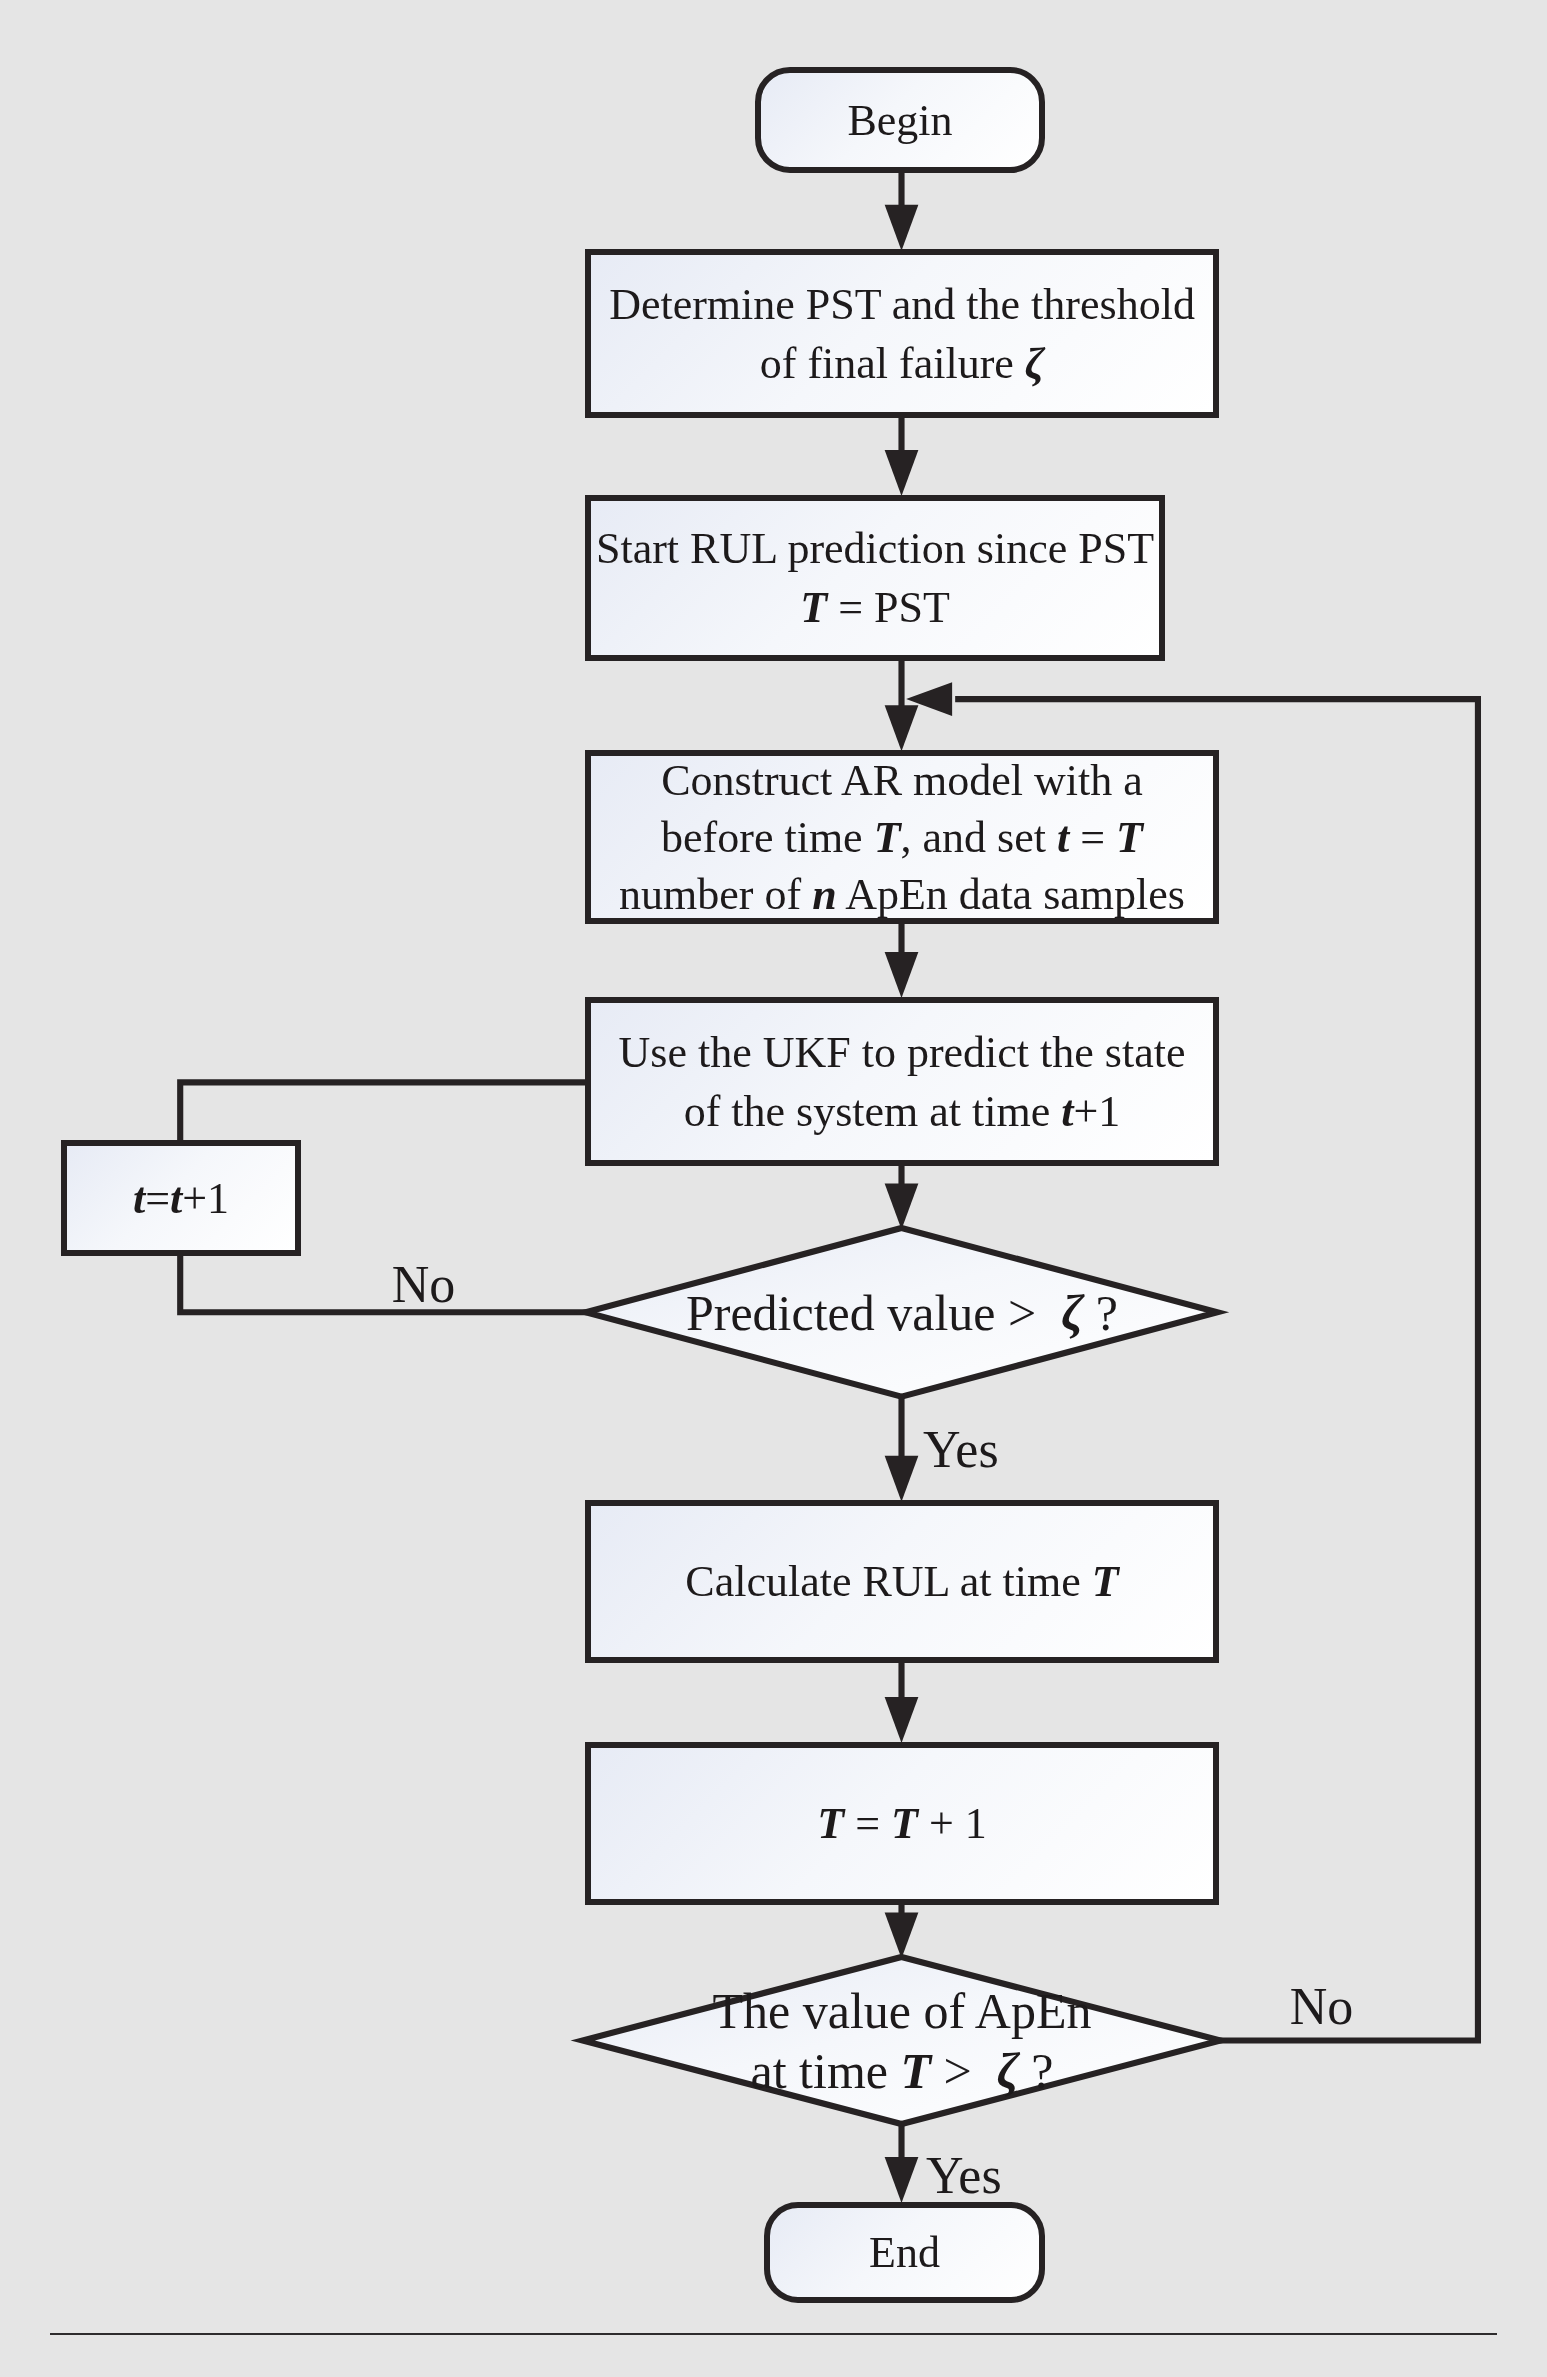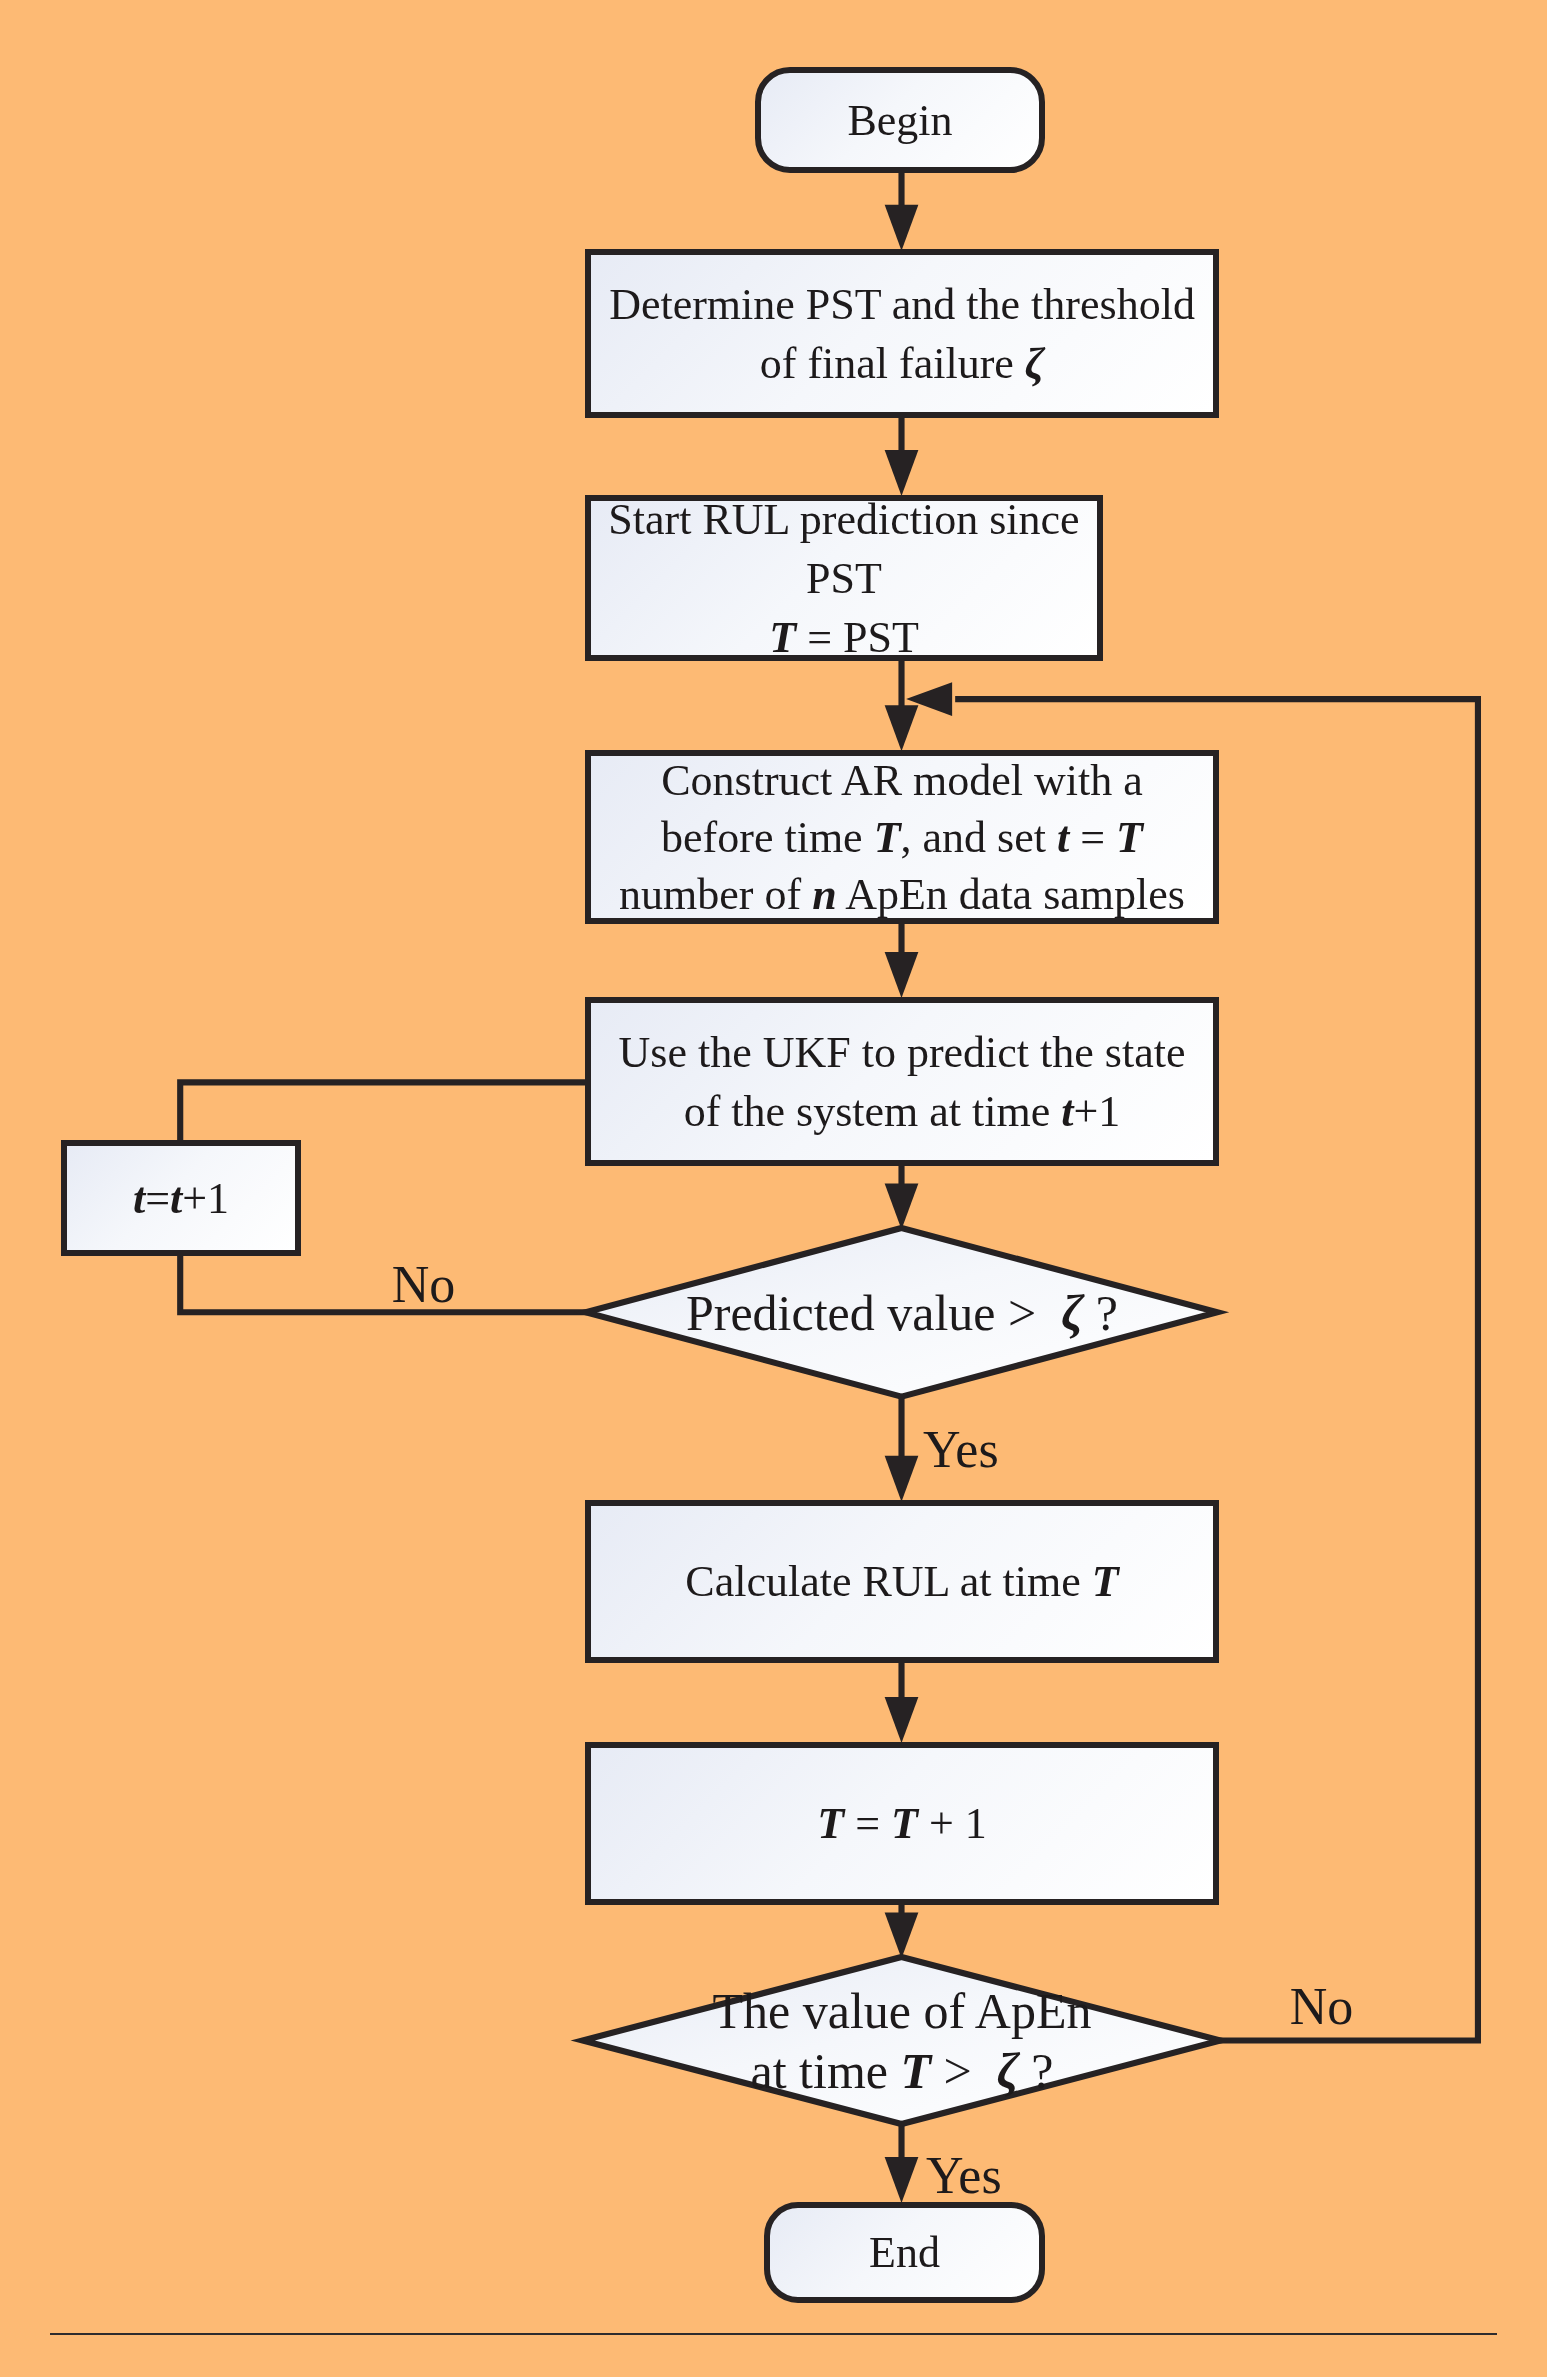--- a/index.html
+++ b/index.html
@@ -1,19 +1,19 @@
 <!DOCTYPE html>
 <html style="font-size:12.3px"><head>
 <meta charset="utf-8">
 <style>
   html,body{margin:0;padding:0;background:#ffffff;}
   .canvas{
     position:relative;
     width:1547px;height:2377px;
-    background:#fdba74;
+    background:#e5e5e5;
     font-family:"Liberation Serif","DejaVu Serif",serif;
     color:#1d1a1b;
     overflow:hidden;
   }
   svg.wires{position:absolute;left:0;top:0;z-index:1;}
   .node{
     position:absolute;z-index:2;
     box-sizing:border-box;
     border:6.1px solid #262223;
     background:linear-gradient(135deg,#e7ebf5 0%,#f5f7fb 45%,#ffffff 100%);
@@ -86,21 +86,21 @@
 
   <div class="node terminator" style="left:755px;top:67px;width:290px;height:106px;">
     <div>Begin</div>
   </div>
 
   <div class="node" style="left:585px;top:249px;width:634px;height:169px;">
     <div>Determine PST and the threshold</div>
     <div>of final failure <span class="var">ζ</span></div>
   </div>
 
-  <div class="node" style="left:585px;top:495px;width:518px;height:166px;">
+  <div class="node" style="left:585px;top:495px;width:580px;height:166px;">
     <div>Start RUL prediction since PST</div>
     <div><span class="var">T</span> = PST</div>
   </div>
 
   <div class="node" style="left:585px;top:750px;width:634px;height:174px;line-height:57px;">
     <div>Construct AR model with a</div>
     <div>before time <span class="var">T</span>, and set <span class="var">t</span> = <span class="var">T</span></div>
     <div>number of <span class="var">n</span> ApEn data samples</div>
   </div>
 

